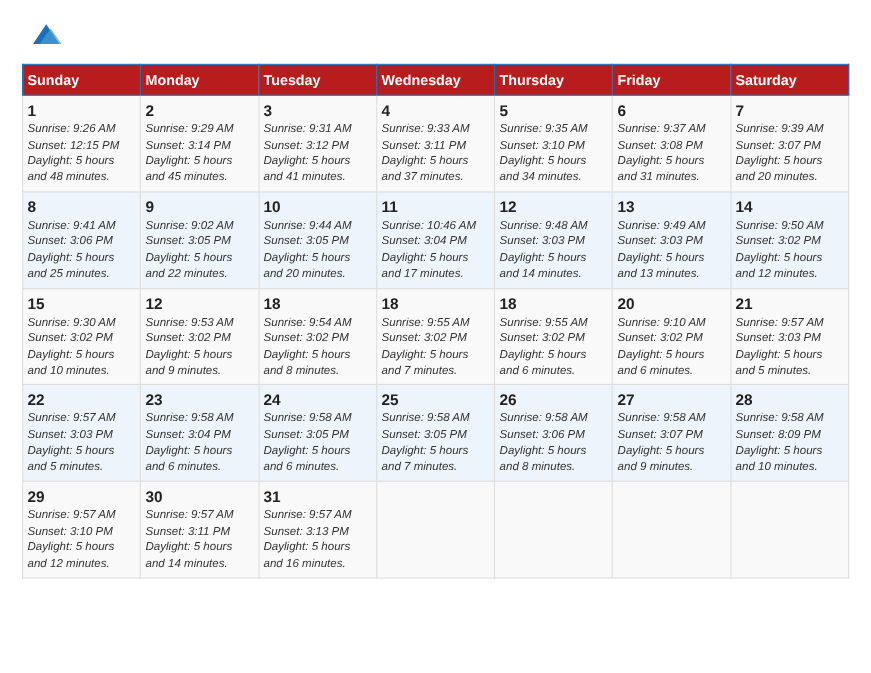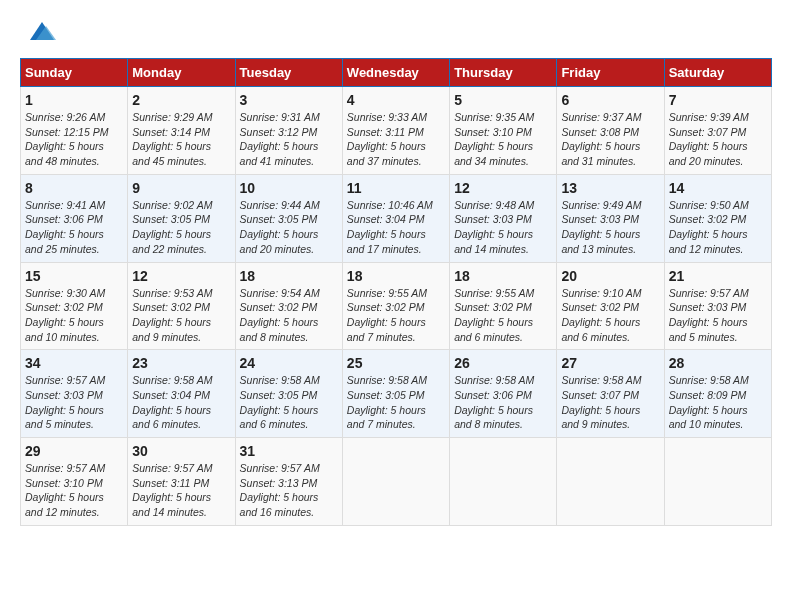--- a/index.html
+++ b/index.html
@@ -286,21 +286,21 @@
         <span class="day-num">21</span>
         <div class="day-info">
           <span>Sunrise: 9:57 AM</span><br>
           <span>Sunset: 3:03 PM</span><br>
           <span>Daylight: 5 hours and 5 minutes.</span>
         </div>
       </td>
       </tr>
       <tr>
         <td>
-        <span class="day-num">34</span>
+        <span class="day-num">22</span>
         <div class="day-info">
           <span>Sunrise: 9:57 AM</span><br>
           <span>Sunset: 3:03 PM</span><br>
           <span>Daylight: 5 hours and 5 minutes.</span>
         </div>
       </td>
         <td>
         <span class="day-num">23</span>
         <div class="day-info">
           <span>Sunrise: 9:58 AM</span><br>

